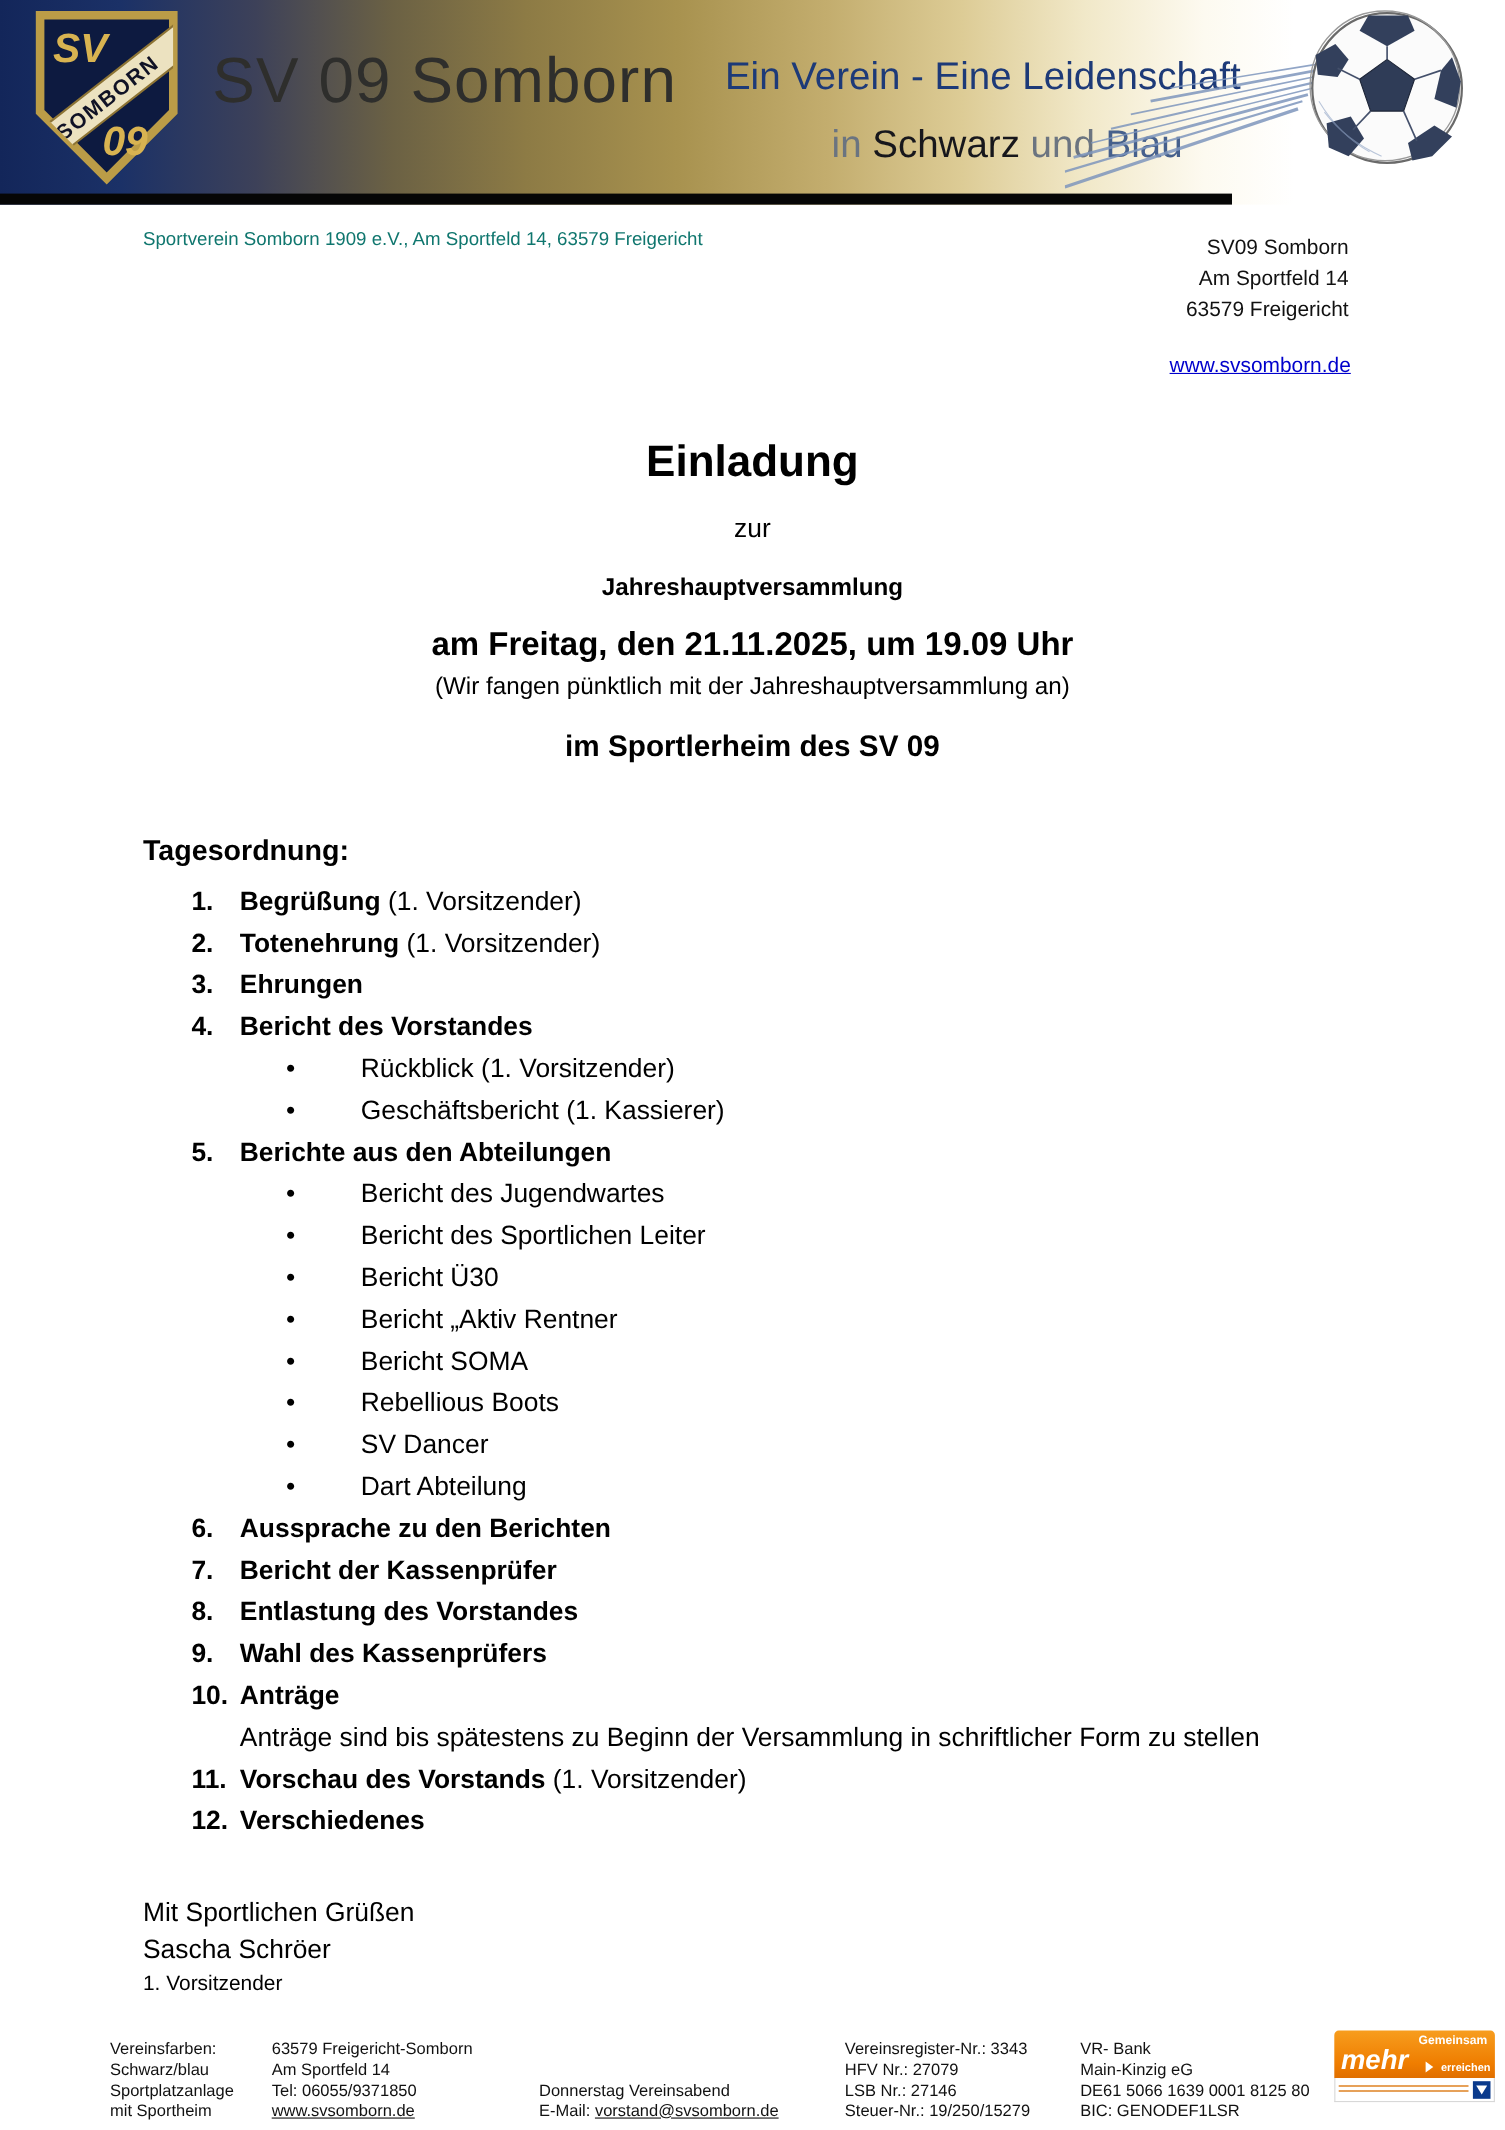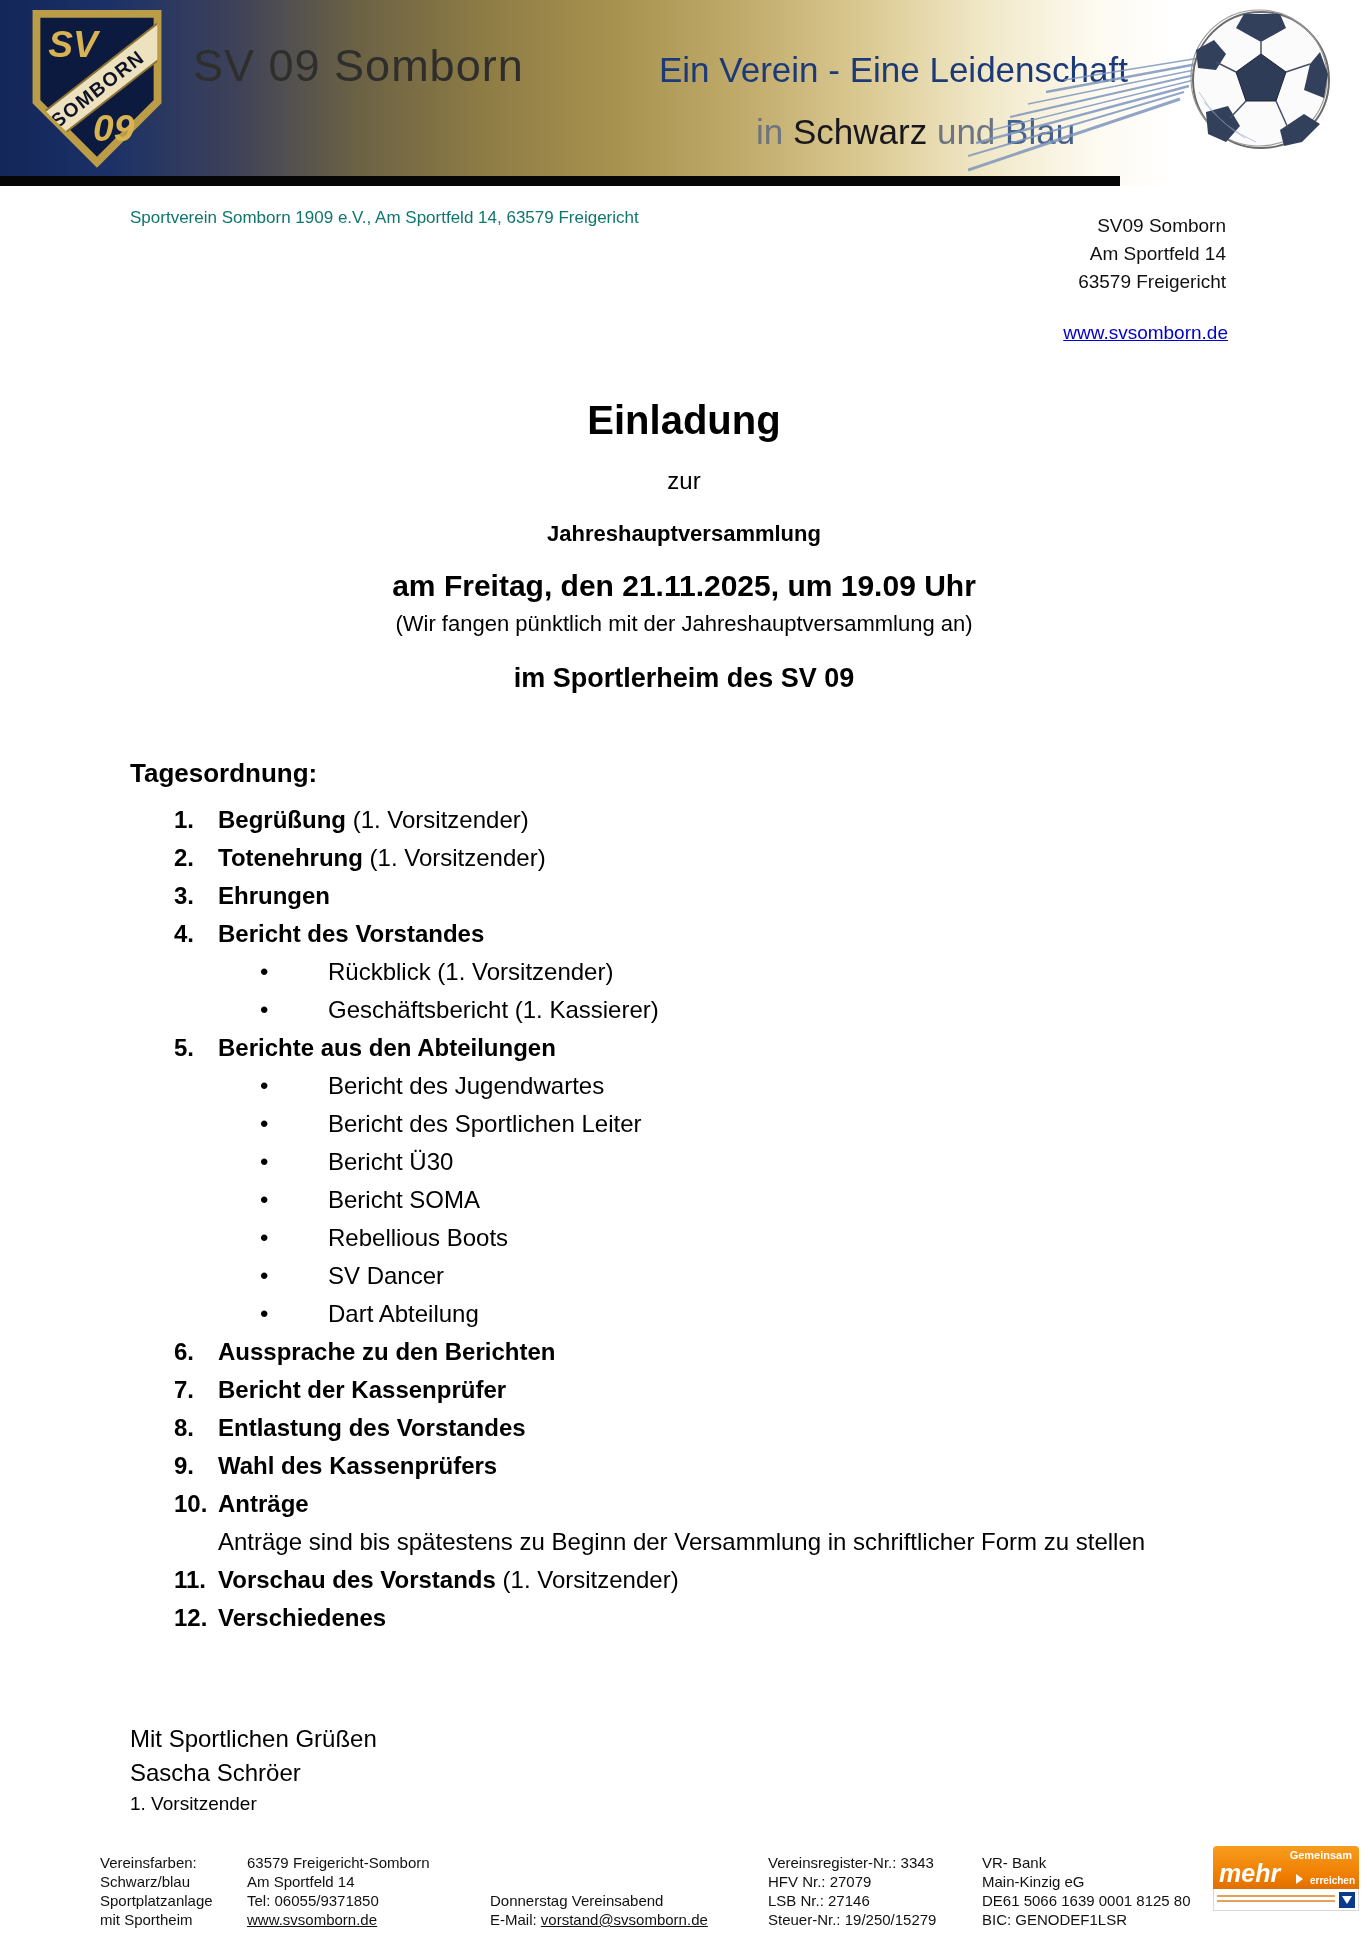--- a/index.html
+++ b/index.html
@@ -10,21 +10,21 @@
   }
 
   
   .banner {
     position:relative; height:186px;
     background:linear-gradient(90deg,#13265a 0%,#1b3167 8%,#3d4159 17%,#6b6144 26%,#8d7b45 35%,#a8924f 45%,#c3ad6e 55%,#ddcc96 64%,#f1e8c8 72%,#fdfaf0 80%,#ffffff 86%);
   }
   .banner-strip { position:absolute; left:0; bottom:0; width:1120px; height:10px; background:#060606; }
   .logo { position:absolute; left:28px; top:6px; }
   .banner-title {
-    position:absolute; left:193px; top:40px; font-size:45px; letter-spacing:1px;
+    position:absolute; left:193px; top:40px; font-size:58px; letter-spacing:1px;
     color:#2e2e2c; white-space:nowrap;
   }
   .slogan1 { position:absolute; left:659px; top:50px; font-size:35px; color:#1d3a78; white-space:nowrap; }
   .slogan2 { position:absolute; left:756px; top:112px; font-size:35px; white-space:nowrap; }
   .slogan2 .s-in, .slogan2 .s-und { color:#6b7480; }
   .slogan2 .s-schwarz { color:#17171c; }
   .slogan2 .s-blau { color:#46608c; }
   .ball { position:absolute; right:0; top:2px; }
 
   
@@ -222,20 +222,24 @@
       <div class="row sub">
         <span class="dot"></span>
         <span class="txt">Bericht des Sportlichen Leiter</span>
       </div>
       <div class="row sub">
         <span class="dot"></span>
         <span class="txt">Bericht Ü30</span>
       </div>
       <div class="row sub">
         <span class="dot"></span>
+        <span class="txt">Bericht „Aktiv Rentner</span>
+      </div>
+      <div class="row sub">
+        <span class="dot"></span>
         <span class="txt">Bericht SOMA</span>
       </div>
       <div class="row sub">
         <span class="dot"></span>
         <span class="txt">Rebellious Boots</span>
       </div>
       <div class="row sub">
         <span class="dot"></span>
         <span class="txt">SV Dancer</span>
       </div>

